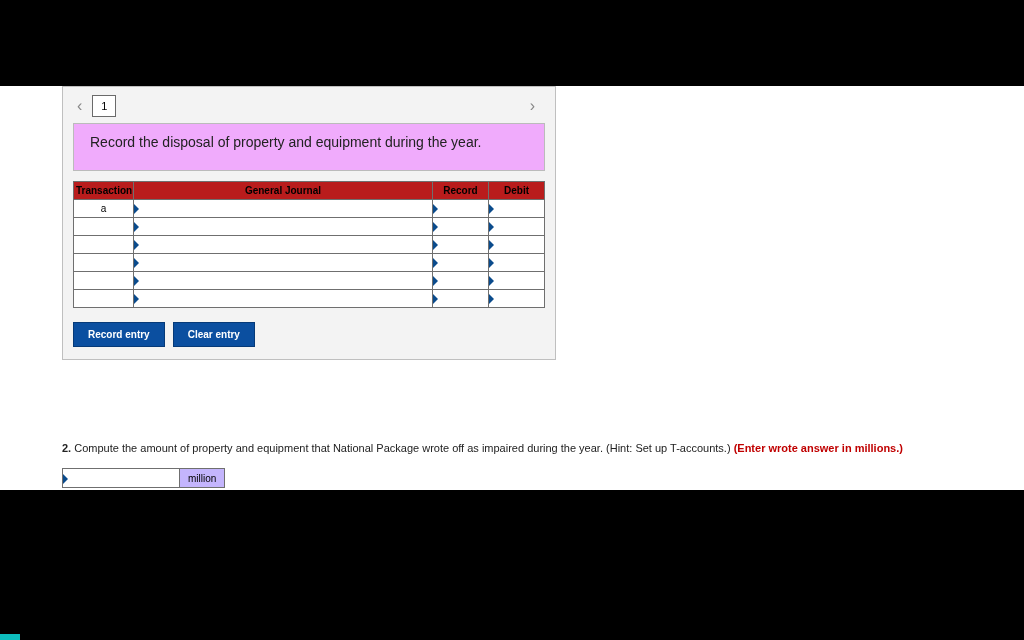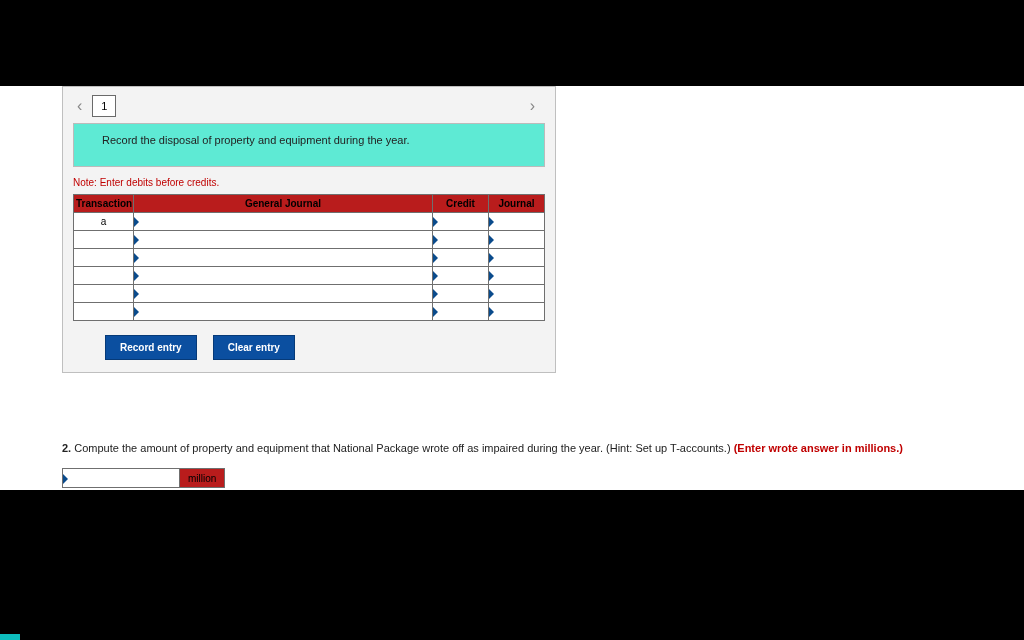--- a/index.html
+++ b/index.html
@@ -63,25 +63,25 @@
   }
   .page-box {
     width: 24px; height: 22px;
     border: 1px solid #6a6a6a;
     background: #fff;
     display: flex;
     align-items: center; justify-content: center;
     font-size: 11px;
   }
   .prompt-box {
-    background: #5eead4;
+    background: #f0abfc;
     border: 1px solid #bbb;
-    padding: 10px 10px 20px 28px;
+    padding: 10px 10px 20px 16px;
     margin-bottom: 10px;
-    font-size: 11px;
+    font-size: 14px;
     color: #222;
   }
   .note {
     color: #c00000;
     font-size: 10px;
     margin: 6px 0 6px 0;
   }
   table.jr {
     border-collapse: collapse;
     width: 100%;
@@ -112,23 +112,22 @@
     border-bottom: 5px solid transparent;
     transform: translateY(4px);
   }
   col.c-tx { width: 60px; }
   col.c-gj { width: auto; }
   col.c-db { width: 56px; }
   col.c-cr { width: 56px; }
   .btn-row {
     display: flex;
     align-items: flex-end;
-    gap: 16px;
+    gap: 8px;
     margin-top: 14px;
-    margin-left: 32px;
   }
   .btn {
     background: #0b4fa0;
     color: #fff;
     font-size: 10px;
     font-weight: bold;
     padding: 6px 14px;
     border: 1px solid #063a78;
     cursor: pointer;
   }
@@ -159,21 +158,21 @@
     content: "";
     position: absolute;
     left: 0; top: 5px;
     border-left: 5px solid #0a4b8c;
     border-top: 5px solid transparent;
     border-bottom: 5px solid transparent;
   }
   .ans-unit {
     border: 1px solid #6f6f6f;
     border-left: none;
-    background: #b91c1c;
+    background: #c4b5fd;
     height: 20px;
     padding: 0 8px;
     display: flex; align-items: center;
     font-size: 10px;
   }
 </style>
 </head>
 <body>
 
 <div class="teal-strip"></div>
@@ -182,35 +181,34 @@
 <div class="card">
 
   <div class="pager">
     <span class="chev">‹</span>
     <div class="page-box">1</div>
     <span class="chev right">›</span>
   </div>
 
   <div class="prompt-box">Record the disposal of property and equipment during the year.</div>
 
-  <div class="note">Note: Enter debits before credits.</div>
 
   <table class="jr">
     <colgroup>
       <col class="c-tx">
         <col class="c-gj">
         <col class="c-db">
         <col class="c-cr">
     </colgroup>
     <thead>
       <tr>
         <th>Transaction</th>
         <th>General Journal</th>
-        <th>Credit</th>
-        <th>Journal</th>
+        <th>Record</th>
+        <th>Debit</th>
       </tr>
     </thead>
     <tbody id="jr-body">
         <tr>
           <td class="">a</td>
           <td class="tick"></td>
           <td class="tick"></td>
           <td class="tick"></td>
         </tr>
         <tr>

